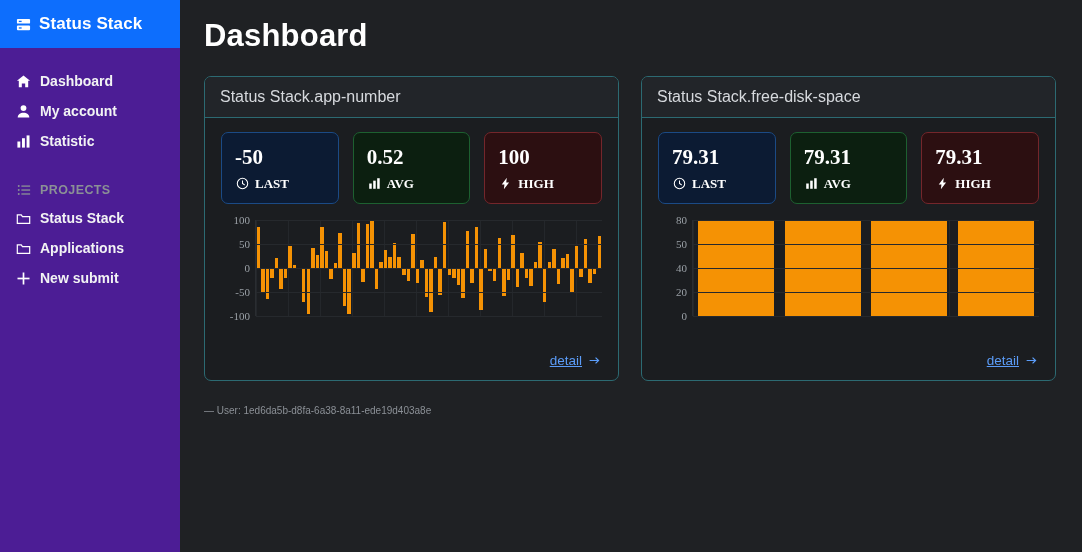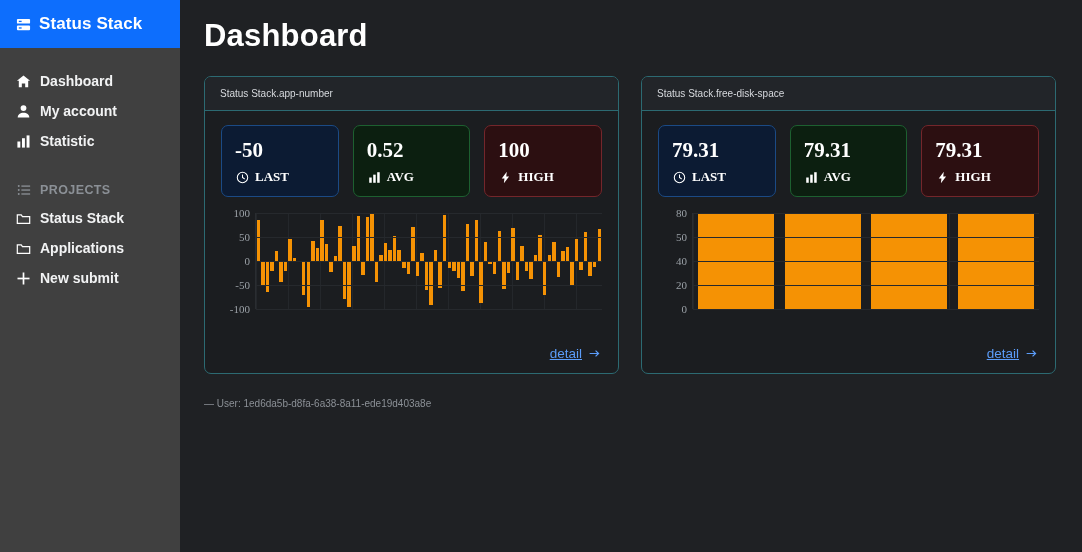--- a/index.html
+++ b/index.html
@@ -7,21 +7,21 @@
     width: 1082px; height: 552px;
     background: #1f2124;
     font-family: "Liberation Sans", sans-serif;
     overflow: hidden;
   }
   .app { display: flex; width: 1082px; height: 552px; }
 
   
   .sidebar {
     width: 180px; height: 552px;
-    background: #404040;
+    background: #4c1d95;
     display: flex; flex-direction: column;
     flex: 0 0 180px;
   }
   .brand {
     height: 48px; background: #0d6efd;
     display: flex; align-items: center; gap: 8px;
     padding-left: 16px; color: #fff;
   }
   .brand-text { font-size: 17px; font-weight: bold; letter-spacing: .1px; }
   .nav { padding-top: 18px; }
@@ -77,39 +77,39 @@
     width: 415px;
     border: 1px solid #2c6a72;
     border-radius: 7px;
     background: #1b1d20;
     overflow: hidden;
   }
   .card-header {
     background: #222529;
     border-bottom: 1px solid #2c6a72;
     padding: 11px 15px;
-    color: #d6d9dd; font-size: 10px;
+    color: #d6d9dd; font-size: 16px;
   }
   .card-body { padding: 14px 16px 10px 16px; font-family: Liberation Serif, serif; }
 
   .stats { display: flex; gap: 14px; }
   .stat {
     flex: 1 1 0; border-radius: 7px;
     padding: 12px 13px 11px 13px;
     border: 1px solid;
   }
   .stat.last { background: #0c1b33; border-color: #1b4a85; }
   .stat.avg  { background: #0c1f10; border-color: #1d6030; }
   .stat.high { background: #2c0f11; border-color: #74262b; }
   .stat-value {
     color: #fff; font-size: 21px; font-weight: bold;
     line-height: 1.15; margin-bottom: 7px;
   }
   .stat-label {
-    display: flex; align-items: flex-end; gap: 5px;
+    display: flex; align-items: flex-start; gap: 5px;
     color: #fff; font-size: 13px; font-weight: bold;
   }
 
   
   .chart-wrap {
     display: flex; margin-top: 16px; height: 96px;
   }
   .y-axis {
     width: 34px; flex: 0 0 34px;
     position: relative; color: #9aa0a6; font-size: 11px;

